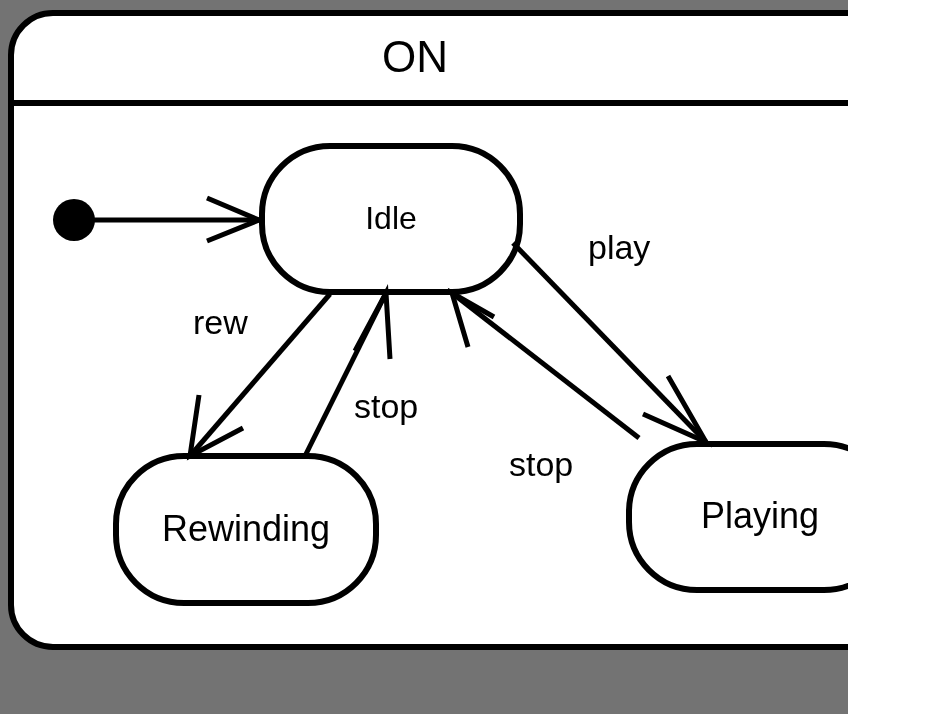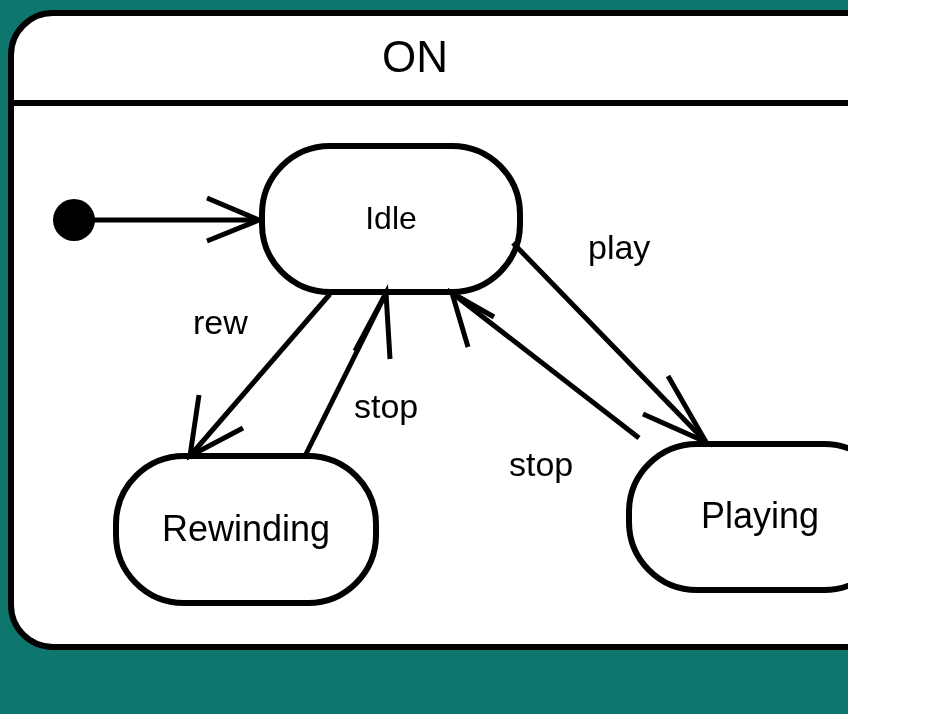--- a/index.html
+++ b/index.html
@@ -9,21 +9,21 @@
     background: #ffffff;
   }
   body {
     font-family: "Liberation Sans", sans-serif;
     color: #000000;
   }
   #canvas {
     position: relative;
     width: 848px;
     height: 714px;
-    background: #0f766e;
+    background: #737373;
     overflow: hidden;
   }
   #diagram-svg {
     position: absolute;
     left: 0;
     top: 0;
     width: 930px;
     height: 714px;
     display: block;
   }

